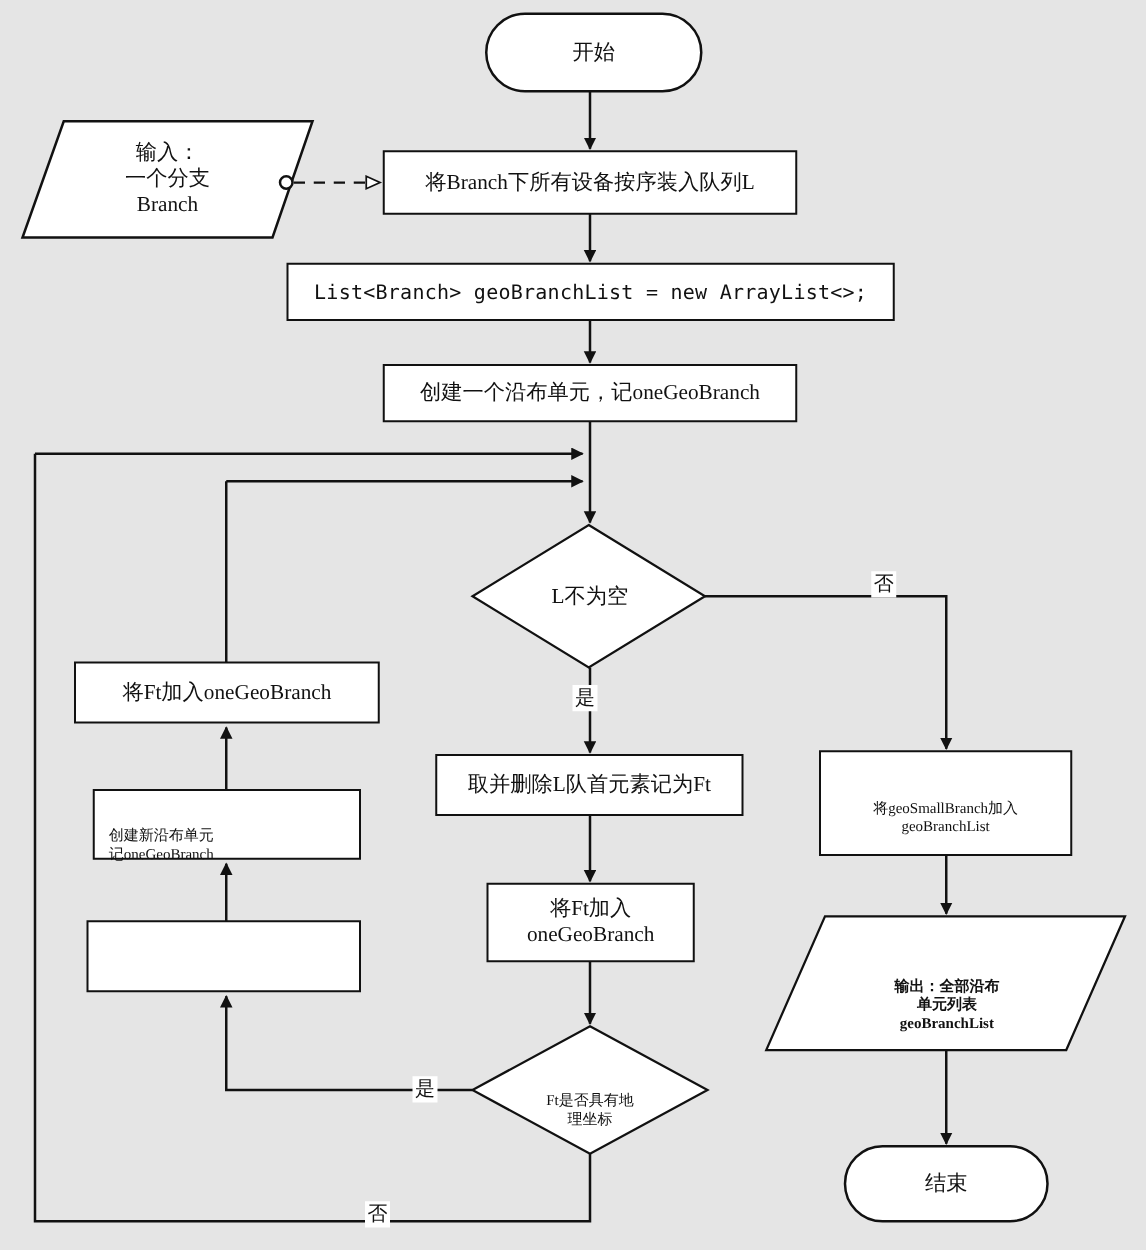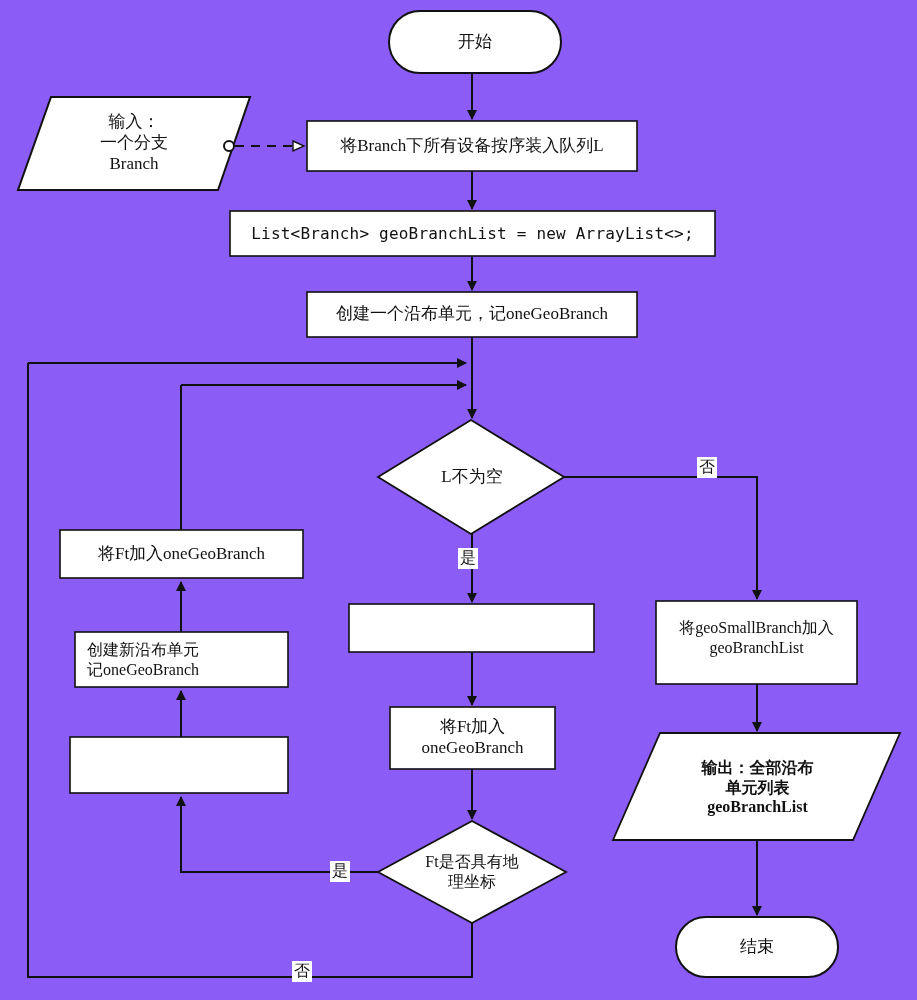--- a/index.html
+++ b/index.html
@@ -7,21 +7,21 @@
     padding: 0;
     background: #ffffff;
   }
   body {
     font-family: "Liberation Serif", "DejaVu Serif", serif;
   }
   #flowchart-root {
     position: relative;
     width: 917px;
     height: 1000px;
-    background: #8b5cf6;
+    background: #e5e5e5;
     overflow: hidden;
   }
   #flow-svg {
     position: absolute;
     left: 0;
     top: 0;
     width: 917px;
     height: 1000px;
   }
   .node-label {
@@ -30,21 +30,21 @@
     align-items: center;
     justify-content: center;
     text-align: center;
     color: #111111;
     line-height: 1.22;
     pointer-events: none;
     white-space: pre-line;
   }
   .lbl-cjk { font-family: "Liberation Serif", "DejaVu Serif", serif; font-size: 17px; }
   .lbl-mono { font-family: "DejaVu Sans Mono", "Liberation Mono", monospace; font-size: 16px; letter-spacing: 0.2px; }
-  .lbl-small { font-size: 16px; }
+  .lbl-small { font-size: 12px; margin-top: 16px; }
   .edge-label {
     position: absolute;
     font-family: "Liberation Serif", "DejaVu Serif", serif;
     font-size: 16px;
     color: #111111;
     background: #ffffff;
     padding: 0 2px;
     pointer-events: none;
   }
 </style>
@@ -138,20 +138,21 @@
 Branch</div>
 
   <div class="node-label lbl-mono" style="left:230px; top:211px; width:485px; height:45px;">List&lt;Branch&gt; geoBranchList = new ArrayList&lt;&gt;;</div>
 
   <div class="node-label lbl-cjk" style="left:307px; top:121px; width:330px; height:50px;">将Branch下所有设备按序装入队列L</div>
 
   <div class="node-label lbl-cjk" style="left:307px; top:292px; width:330px; height:45px;">创建一个沿布单元，记oneGeoBranch</div>
 
   <div class="node-label lbl-cjk" style="left:402px; top:452px; width:140px; height:50px;">L不为空</div>
 
+  <div class="node-label lbl-cjk" style="left:349px; top:604px; width:245px; height:48px;">取并删除L队首元素记为Ft</div>
 
   <div class="node-label lbl-cjk" style="left:390px; top:707px; width:165px; height:62px;">将Ft加入
 oneGeoBranch</div>
 
   <div class="node-label lbl-cjk lbl-small" style="left:392px; top:842px; width:160px; height:60px;">Ft是否具有地
 理坐标</div>
 
   <div class="node-label lbl-cjk" style="left:60px; top:530px; width:243px; height:48px;">将Ft加入oneGeoBranch</div>
 
   <div class="node-label lbl-cjk lbl-small" style="left:75px; top:632px; width:213px; height:55px; justify-content:flex-start; padding-left:12px; box-sizing:border-box; text-align:right;">创建新沿布单元

